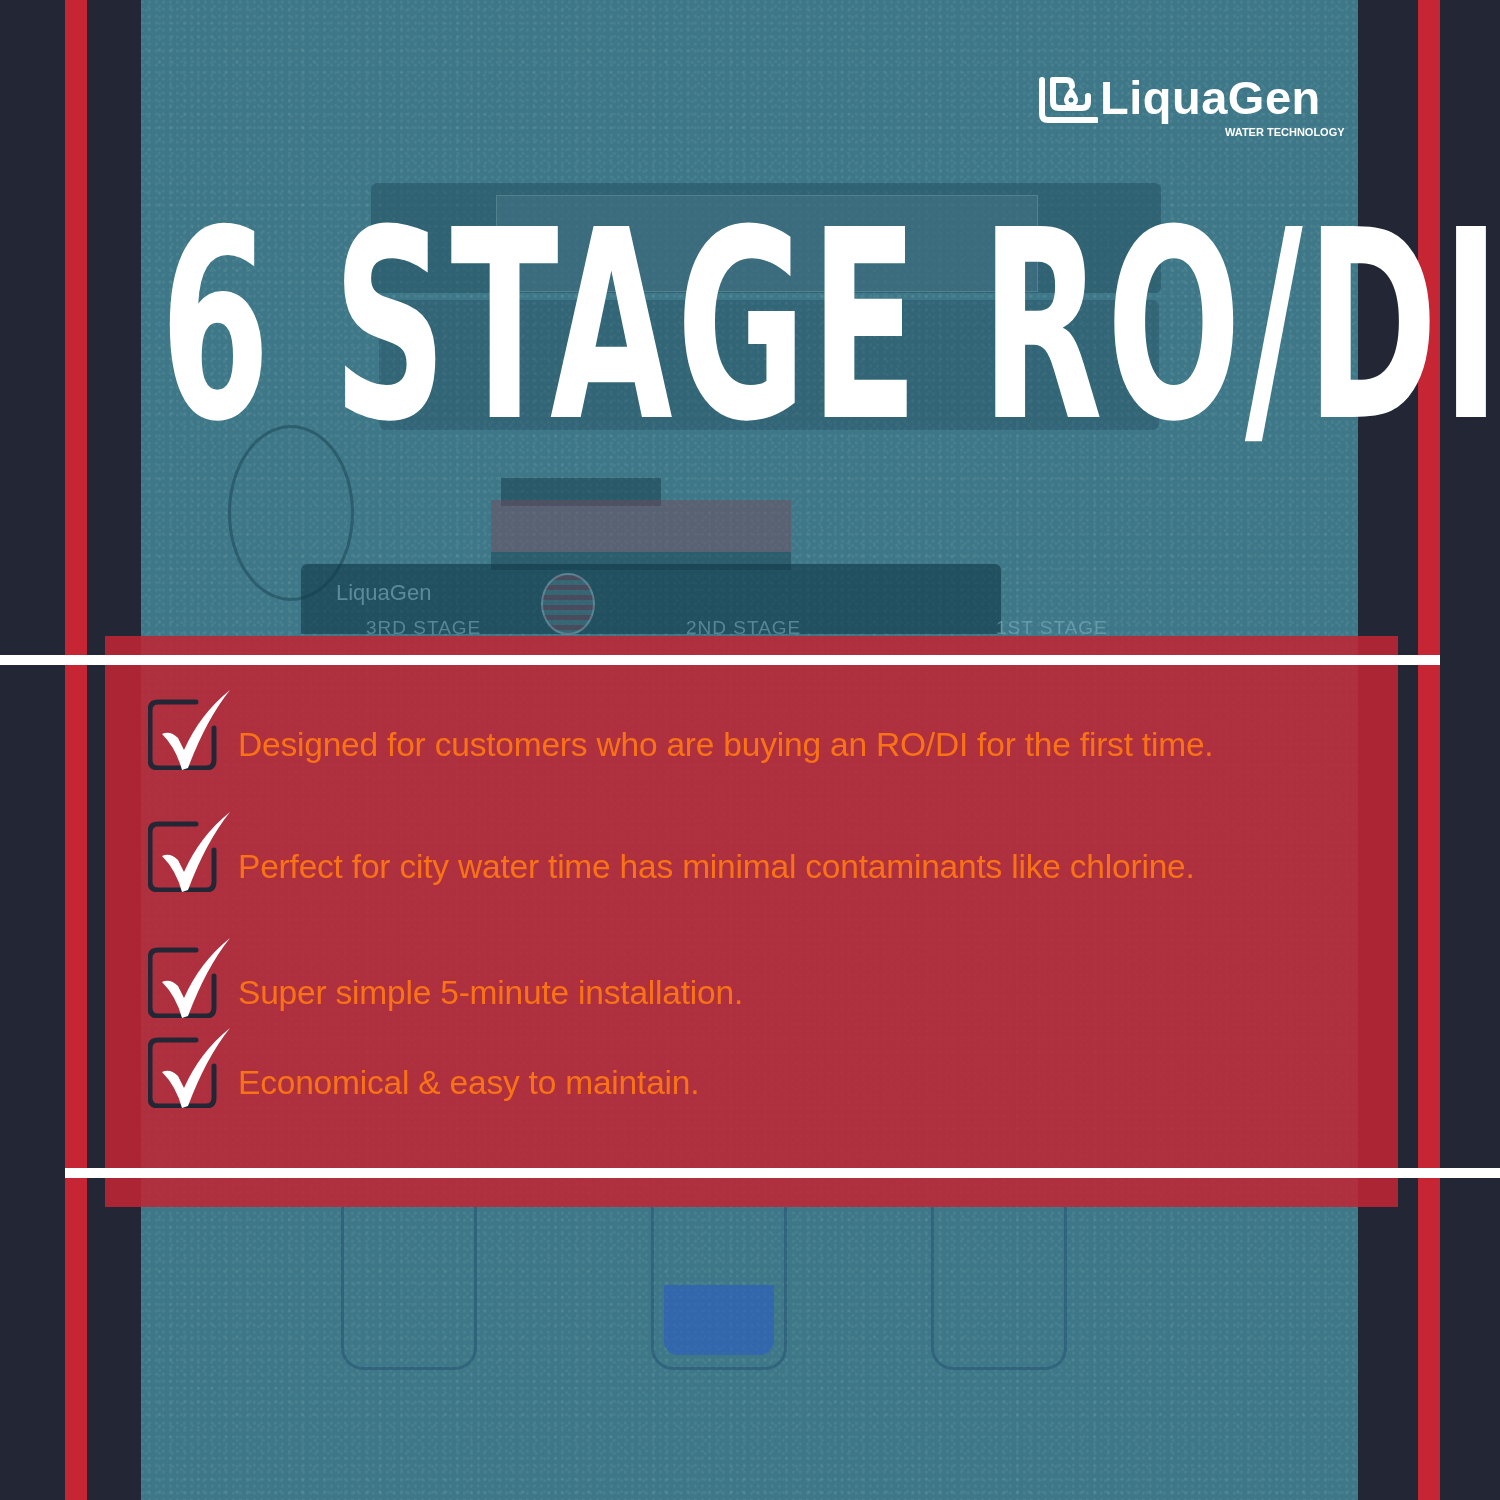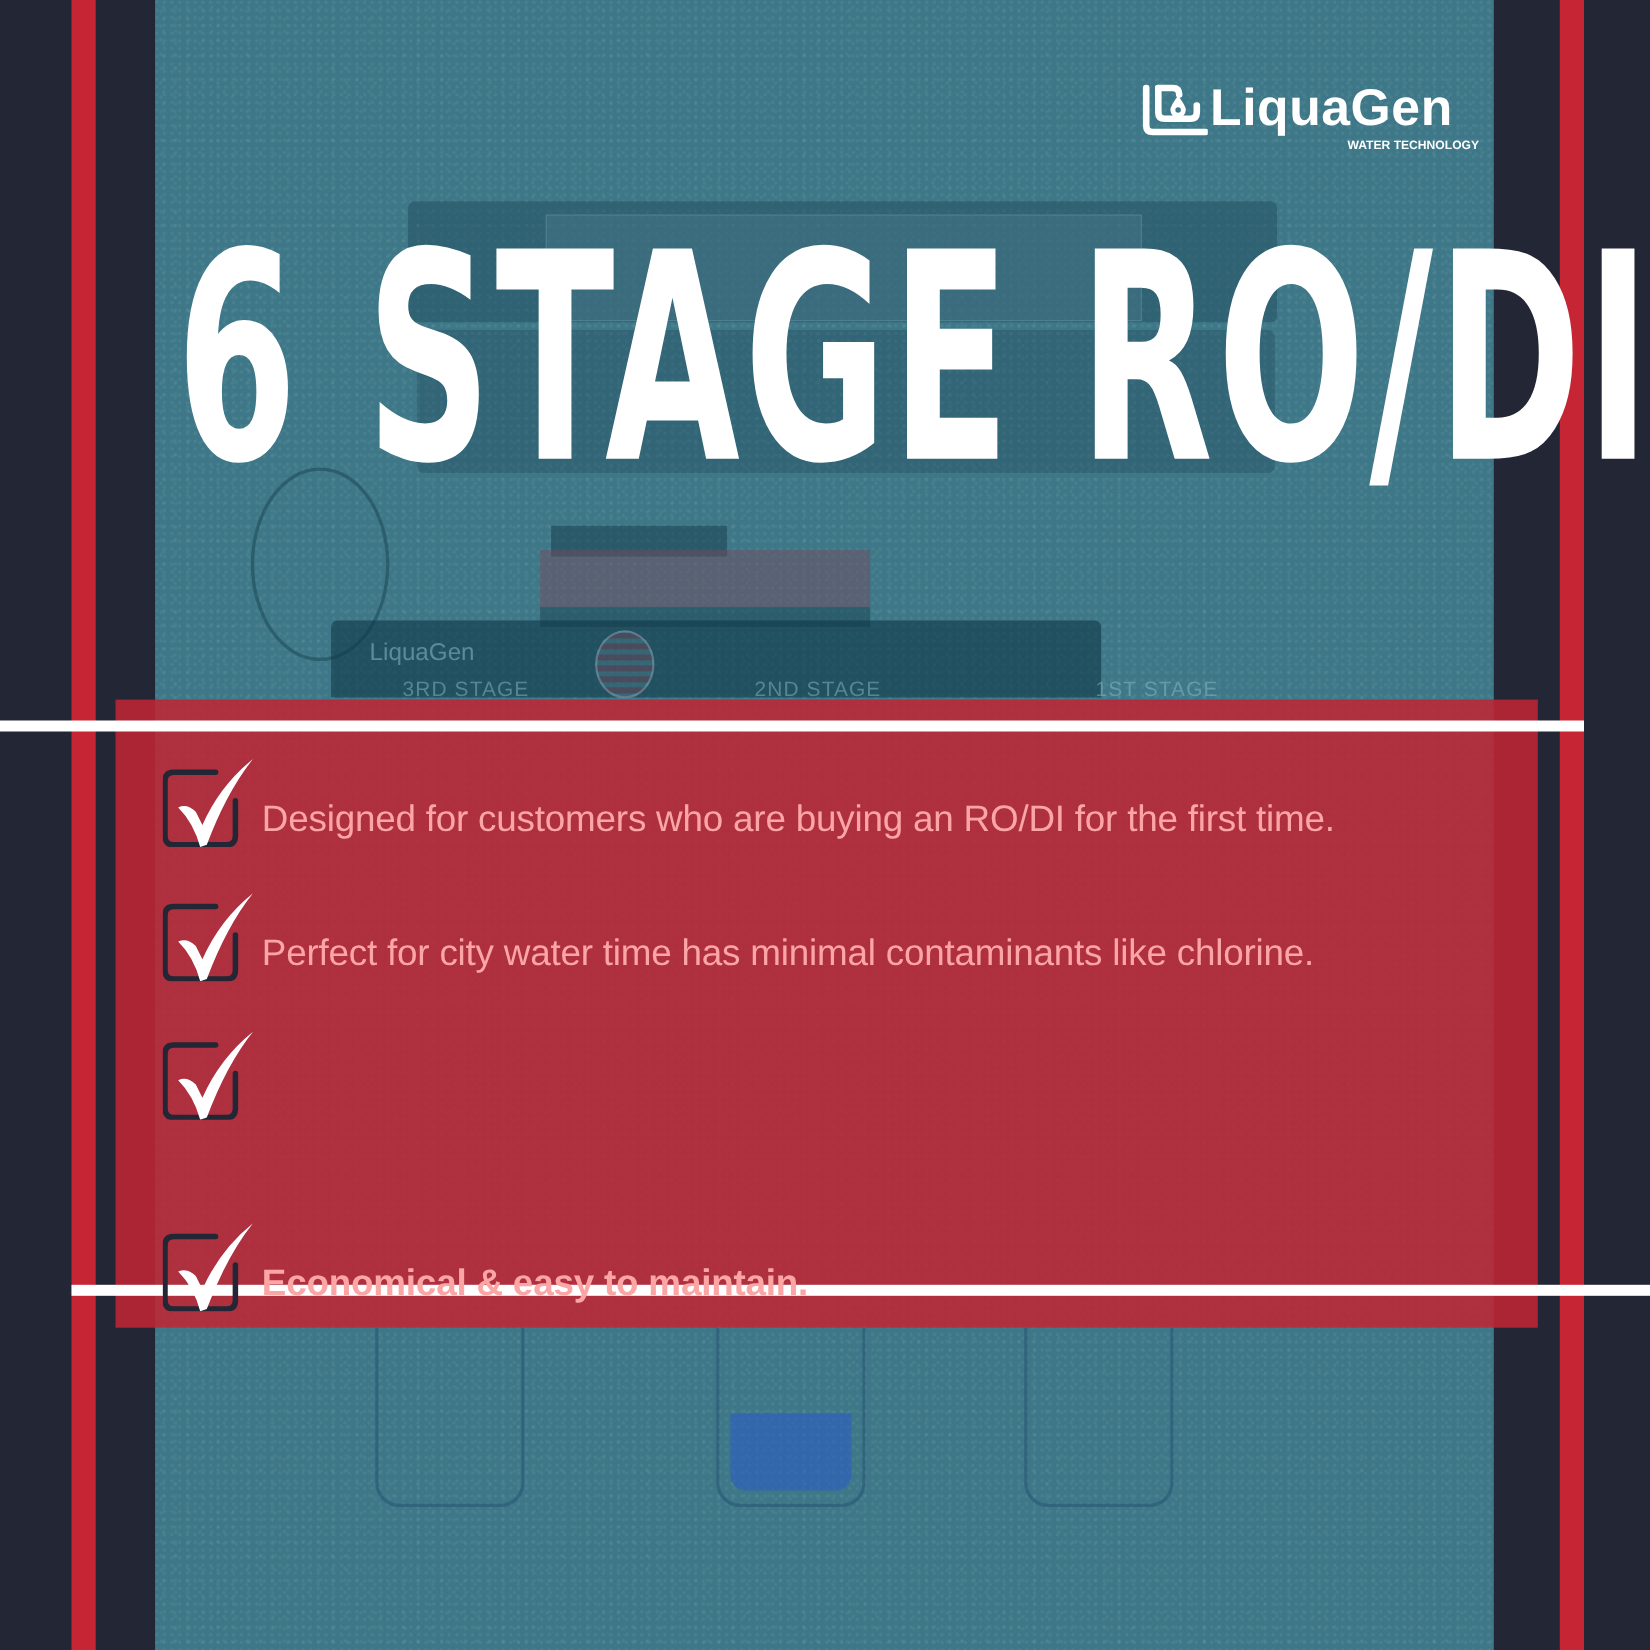--- a/index.html
+++ b/index.html
@@ -54,21 +54,21 @@
     letter-spacing:6px;
   }
 
   
   .panel { left:105px; top:636px; width:1293px; height:571px; background:rgba(190,38,52,0.88); }
   .hline { background:#fff; height:10px; }
 
   
   .item { position:absolute; left:148px; height:90px; width:1230px; }
   .checkbox { position:absolute; left:0; top:0; width:85px; height:80px; }
-  .item-text { position:absolute; left:90px; color:#fca5a5; font-size:33.5px; white-space:nowrap; font-family:"Liberation Sans", sans-serif; letter-spacing:-0.2px; }
+  .item-text { position:absolute; left:90px; color:#f97316; font-size:33.5px; white-space:nowrap; font-family:"Liberation Sans", sans-serif; letter-spacing:-0.2px; }
 </style>
 </head>
 <body>
 
 <div class="abs navy" style="left:0;top:0;width:141px;height:1500px;"></div>
 <div class="abs red-stripe" style="left:65px;top:0;width:22px;height:1500px;"></div>
 <div class="abs navy" style="left:1358px;top:0;width:142px;height:1500px;"></div>
 <div class="abs red-stripe" style="left:1418px;top:0;width:22px;height:1500px;"></div>
 
 <div class="abs photo">
@@ -122,20 +122,21 @@
     <path d="M48 12 H10 Q2 12 2 20 V70 Q2 78 10 78 H58 Q66 78 66 70 V38" stroke="#232634" stroke-width="5" fill="none" stroke-linecap="round"></path>
     <path d="M14 44 Q22 40 30 48 L36 60 Q52 24 82 0 Q58 30 40 78 L34 80 Q28 58 14 44 Z" fill="#fff"></path>
   </svg>
   <div class="item-text" style="top:36px;">Perfect for city water time has minimal contaminants like chlorine.</div>
 </div>
 <div class="item" style="top:938px;">
   <svg class="checkbox" viewBox="0 0 85 80">
     <path d="M48 12 H10 Q2 12 2 20 V70 Q2 78 10 78 H58 Q66 78 66 70 V38" stroke="#232634" stroke-width="5" fill="none" stroke-linecap="round"></path>
     <path d="M14 44 Q22 40 30 48 L36 60 Q52 24 82 0 Q58 30 40 78 L34 80 Q28 58 14 44 Z" fill="#fff"></path>
   </svg>
+  <div class="item-text" style="top:36px;">Super simple 5-minute installation.</div>
 </div>
-<div class="item" style="top:1112px;font-weight:bold;">
+<div class="item" style="top:1028px;">
   <svg class="checkbox" viewBox="0 0 85 80">
     <path d="M48 12 H10 Q2 12 2 20 V70 Q2 78 10 78 H58 Q66 78 66 70 V38" stroke="#232634" stroke-width="5" fill="none" stroke-linecap="round"></path>
     <path d="M14 44 Q22 40 30 48 L36 60 Q52 24 82 0 Q58 30 40 78 L34 80 Q28 58 14 44 Z" fill="#fff"></path>
   </svg>
   <div class="item-text" style="top:36px;">Economical &amp; easy to maintain.</div>
 </div>
 
 </body></html>

